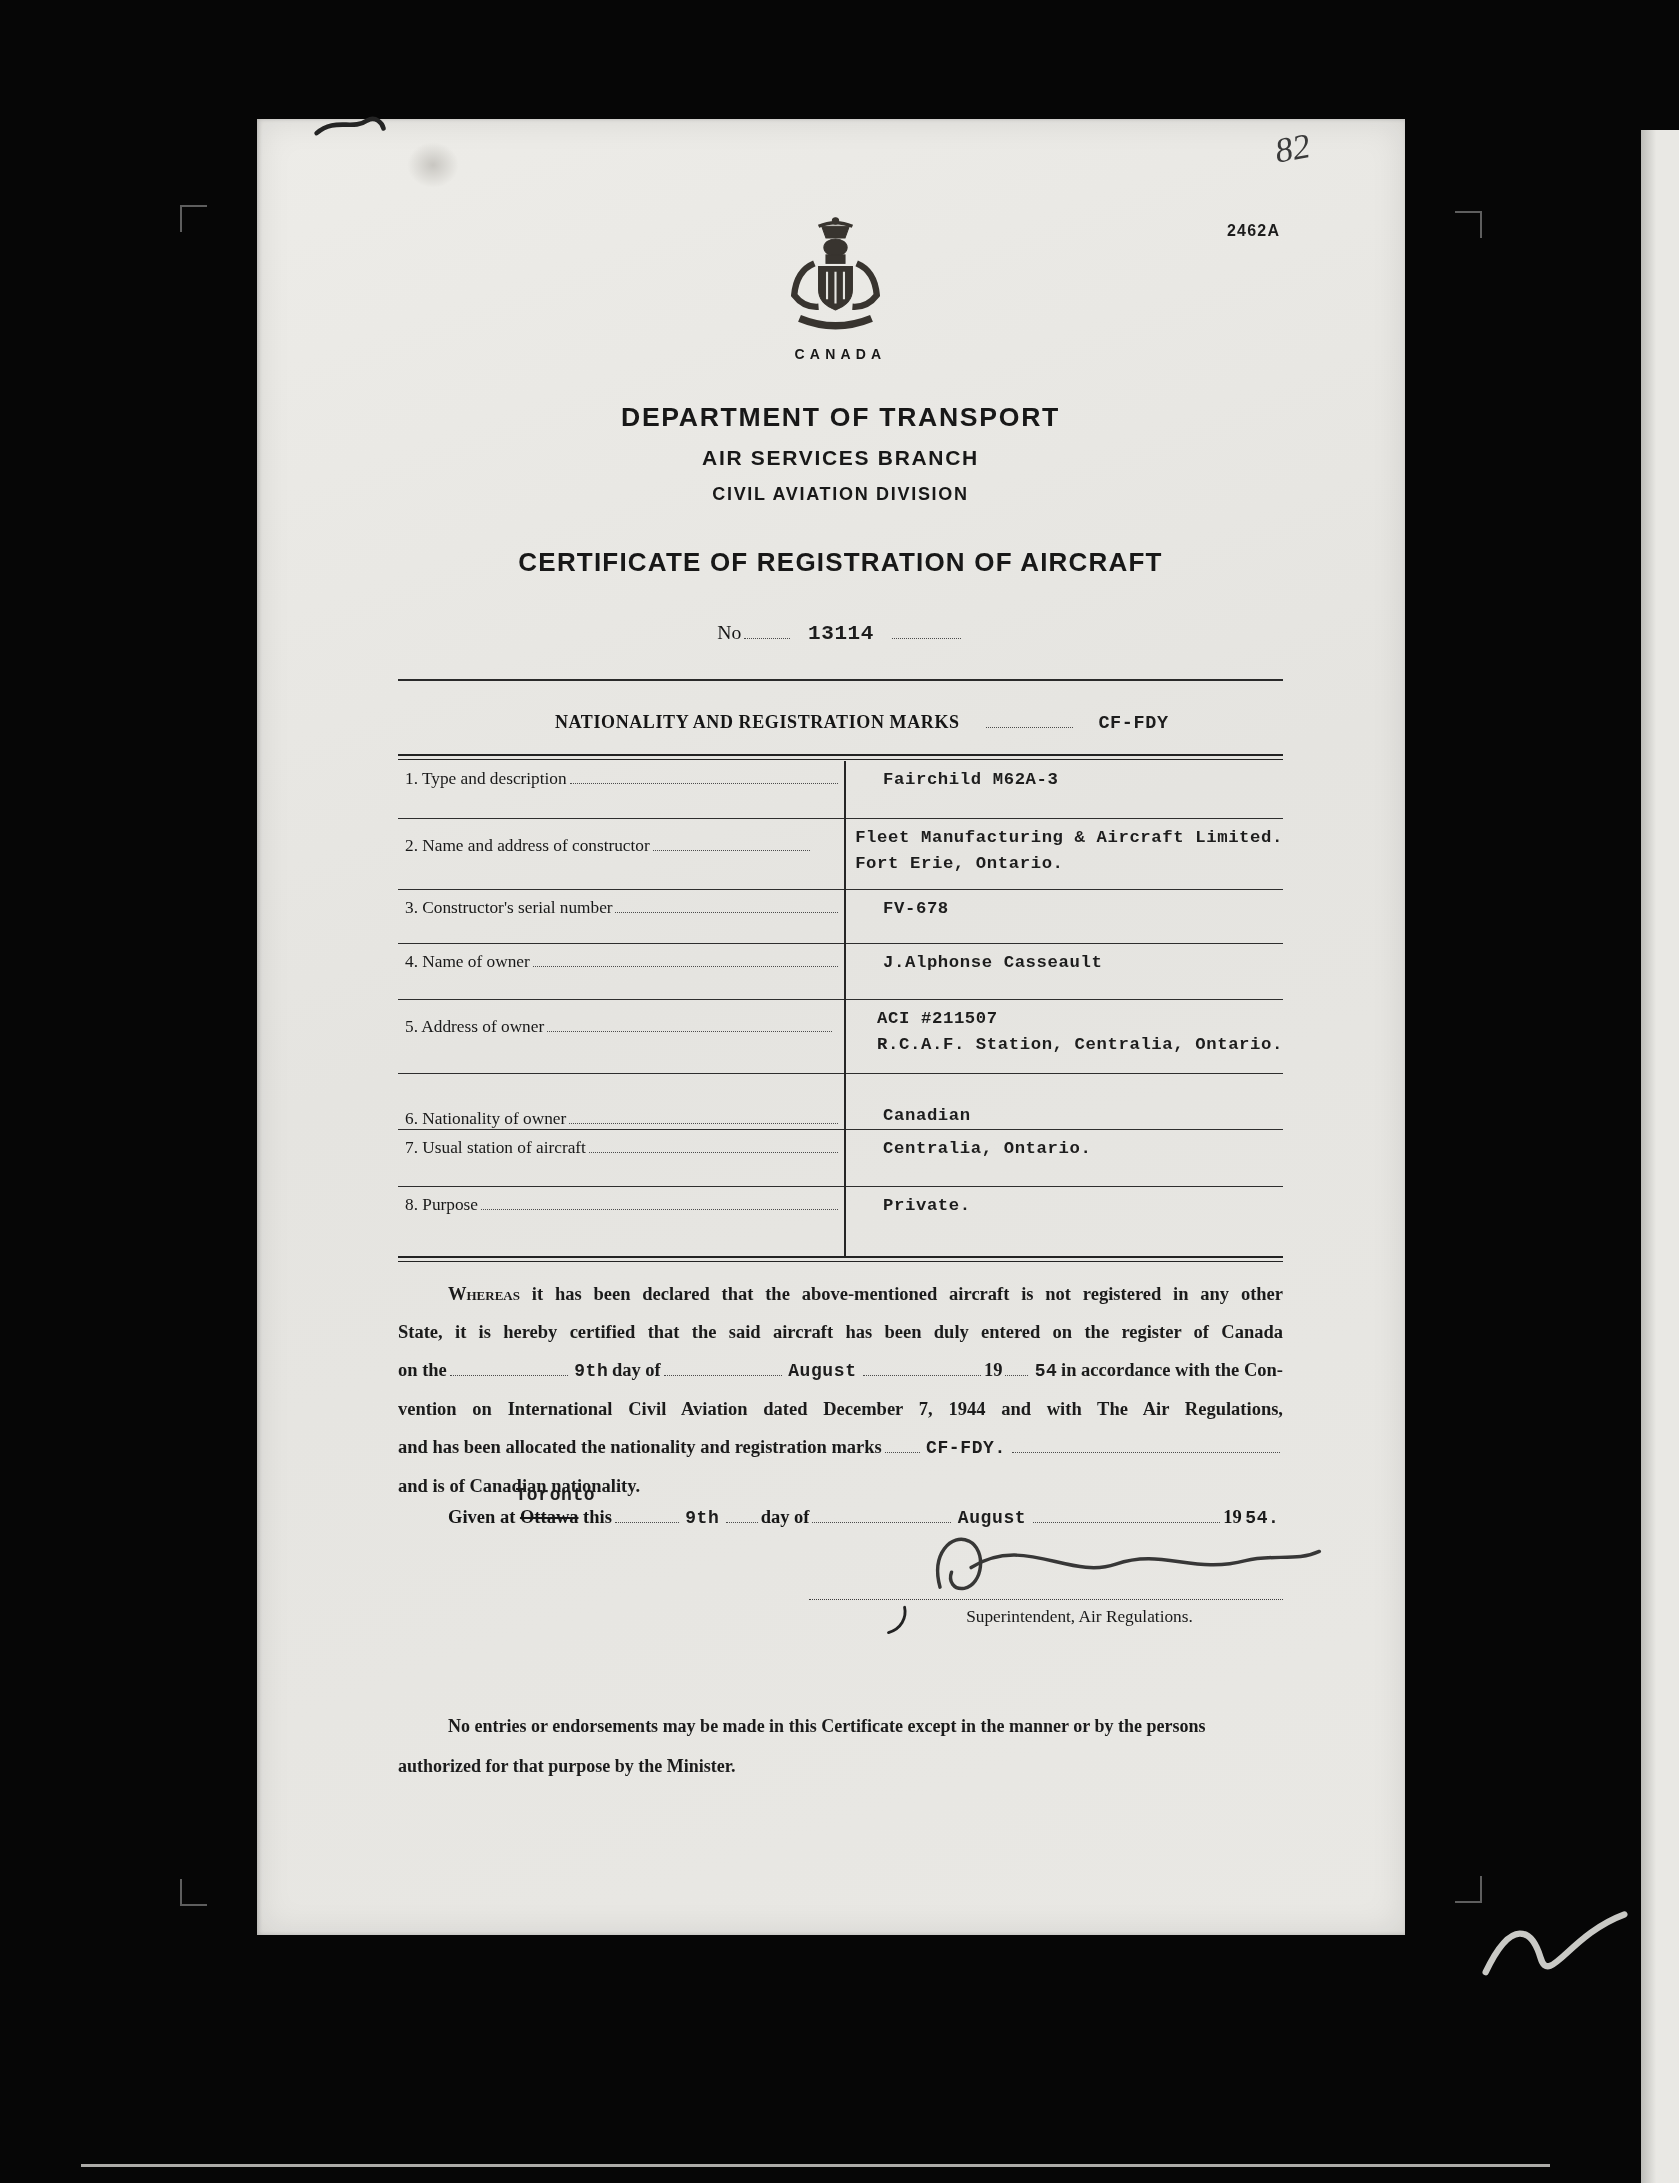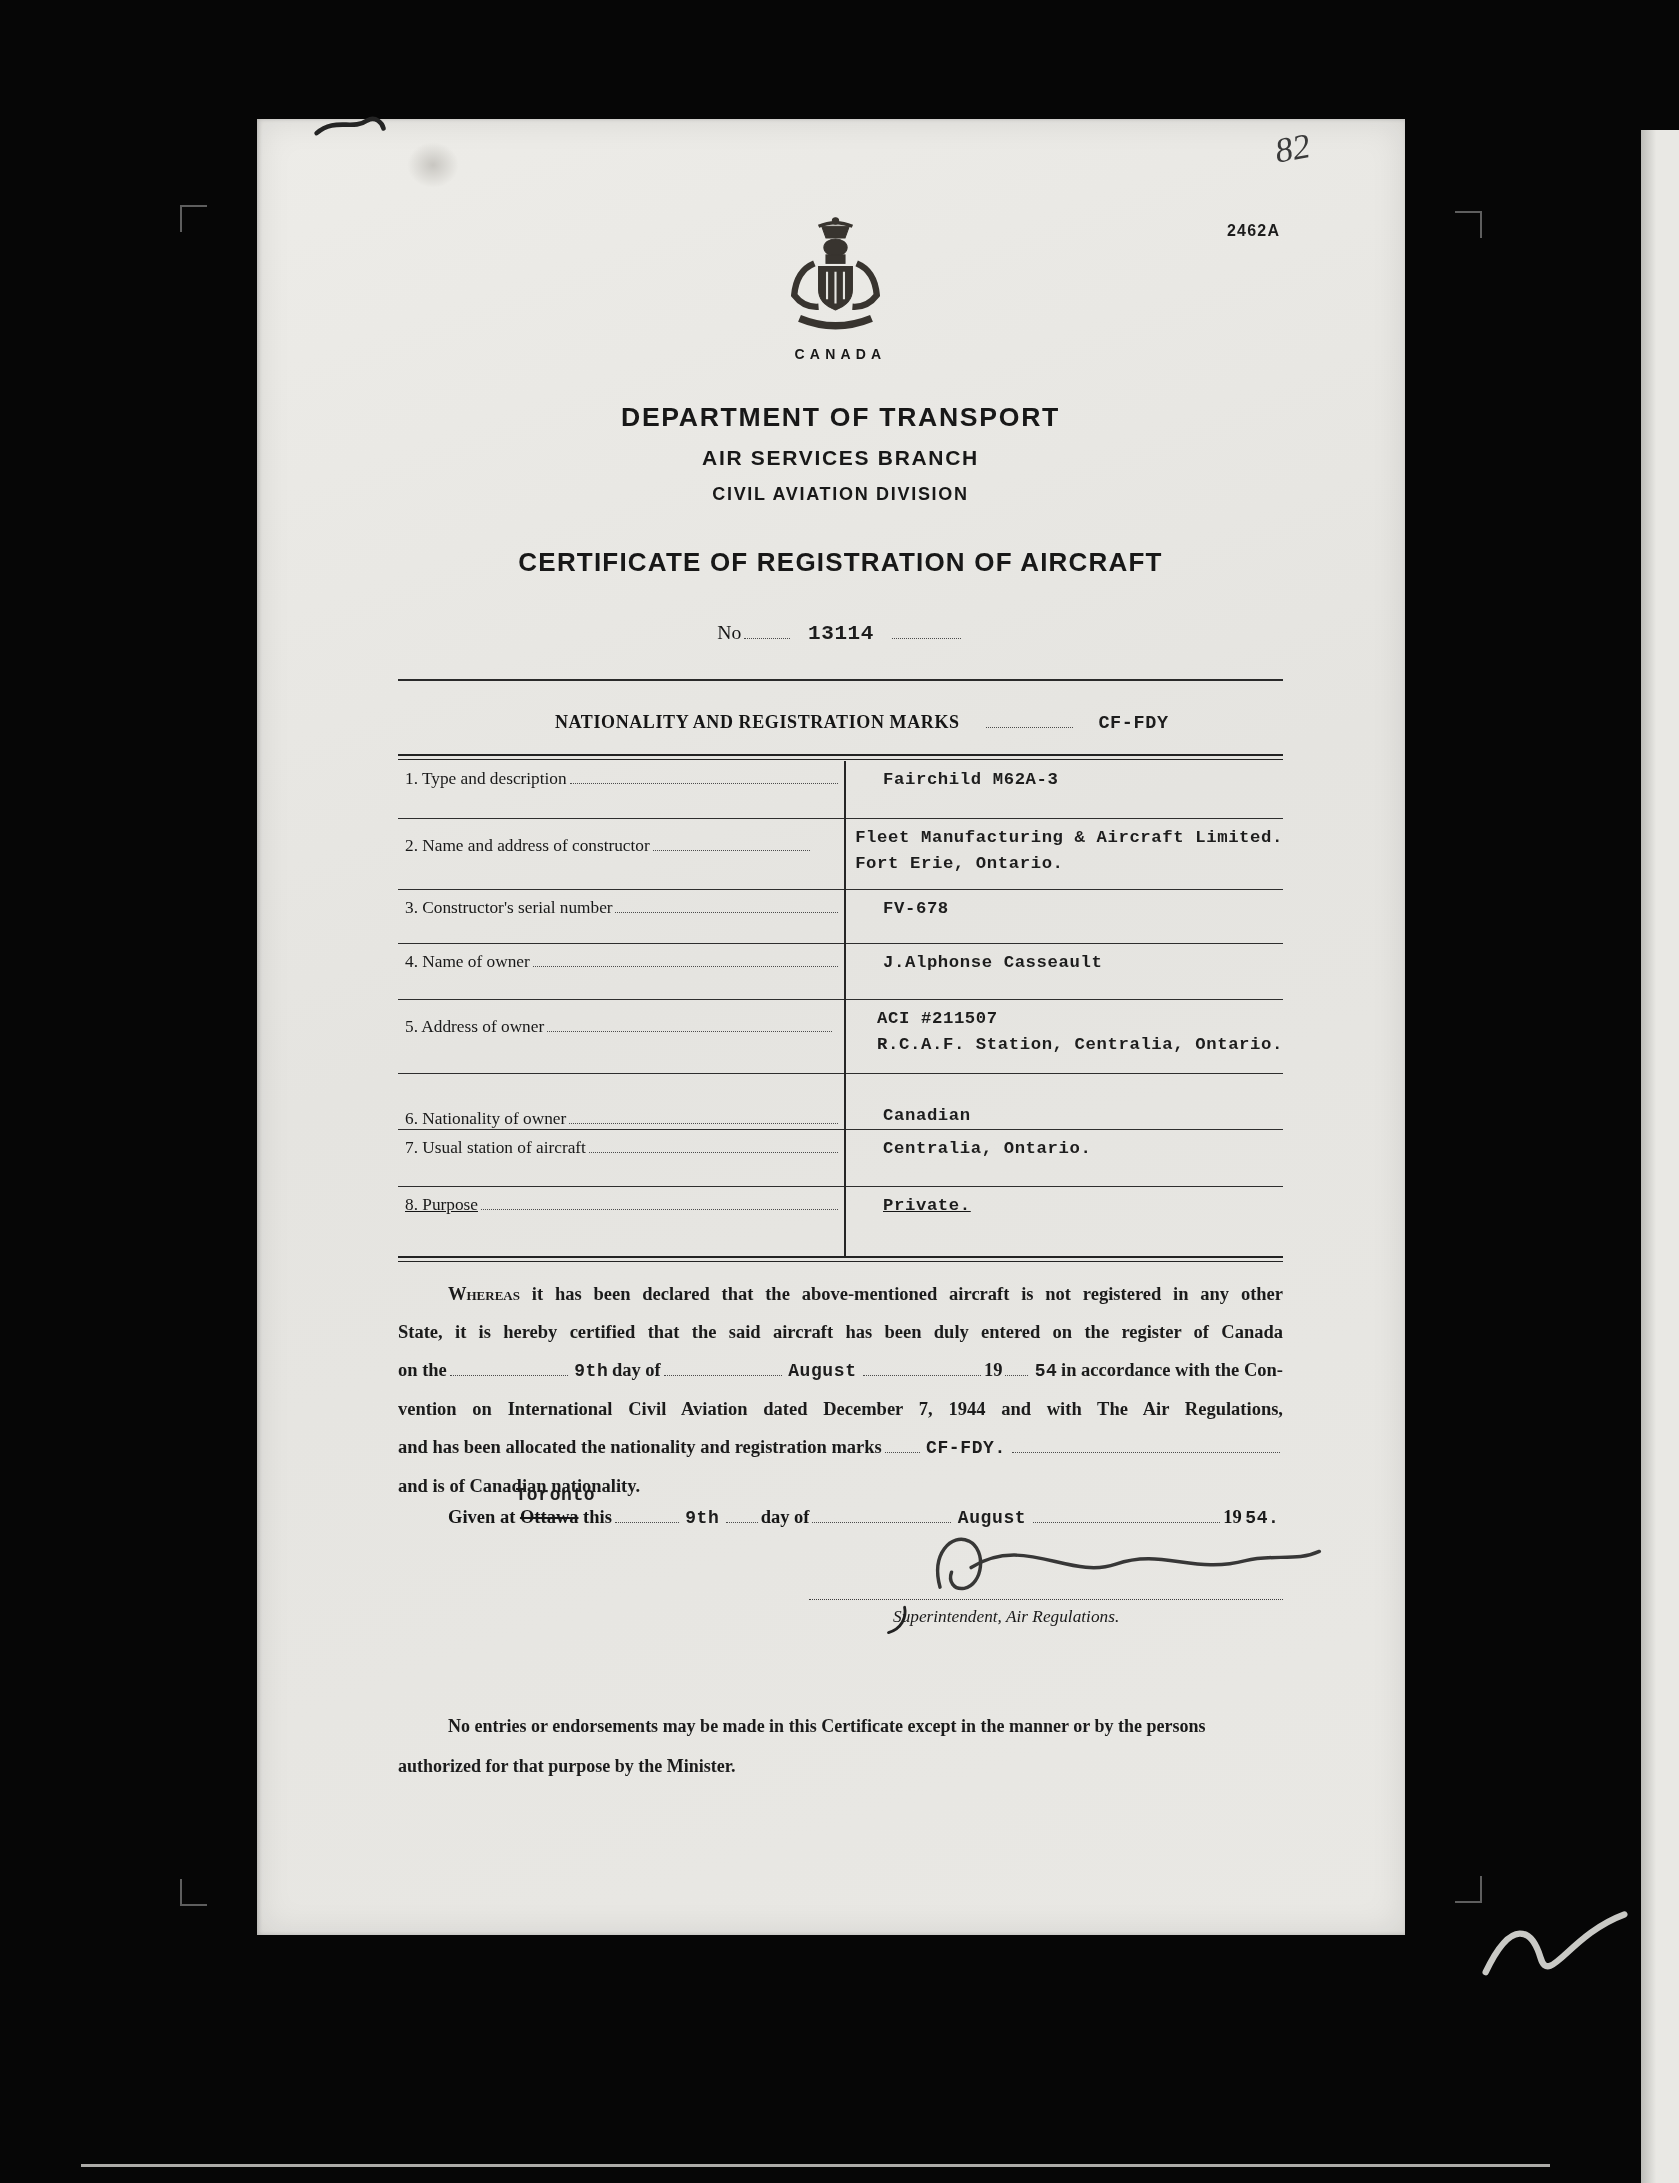--- a/index.html
+++ b/index.html
@@ -70,22 +70,22 @@
   .smallcaps { font-variant:small-caps; }
   .decl .flexline .typed, .givenline .typed { font-size:18px; margin:0 3.5px; }
   
   .givenline { position:absolute; left:191px; top:1388px; width:835px; font-size:18.5px; font-weight:bold; }
   .citywrap { position:relative; margin:0 4.6px; }
   .struck { text-decoration:line-through; text-decoration-thickness:1.7px; }
   .city-over { position:absolute; left:-8px; top:-22px; font-size:17px; }
   .sigscribble { position:absolute; left:665px; top:1399px; width:405px; height:98px; pointer-events:none; }
   .sigline { position:absolute; left:552px; top:1479px; width:474px; border-bottom:1.7px dotted #3a3a3a; height:1.7px; }
   .sigflourish { position:absolute; left:628px; top:1486px; width:25.4px; height:31px; }
-  .sigtitle { position:absolute; left:636px; top:1488px; width:405px; 
-    font-style:italic; font-size:17.3px; color:#1a1a1a; }
+  .sigtitle { position:absolute; left:620px; top:1488px; width:405px; text-align:center;
+    font-size:17.3px; color:#1a1a1a; }
   
   .footnote { position:absolute; left:141px; top:1587px; width:890px; font-size:18px; font-weight:bold; line-height:40px; color:#1b1b1b; }
   .footnote .l1 { text-indent:50px; }
 </style>
 </head>
 <body>
 
 <div class="page">
 
   <div class="right-strip"></div>
@@ -215,21 +215,21 @@
       <div class="trow" style="height:57px;">
         <div class="tlabel">
           <span>7. Usual station of aircraft</span>
           <span class="lead grow"></span>
         </div>
         <div class="tvalue">
           <div class="typed">Centralia,  Ontario.</div>
         </div>
       </div>
 
-      <div class="trow last" style="height:71px;text-decoration:underline;">
+      <div class="trow last" style="height:71px;">
         <div class="tlabel">
           <span>8. Purpose</span>
           <span class="lead grow"></span>
         </div>
         <div class="tvalue">
           <div class="typed">Private.</div>
         </div>
       </div>
     </div>
 

